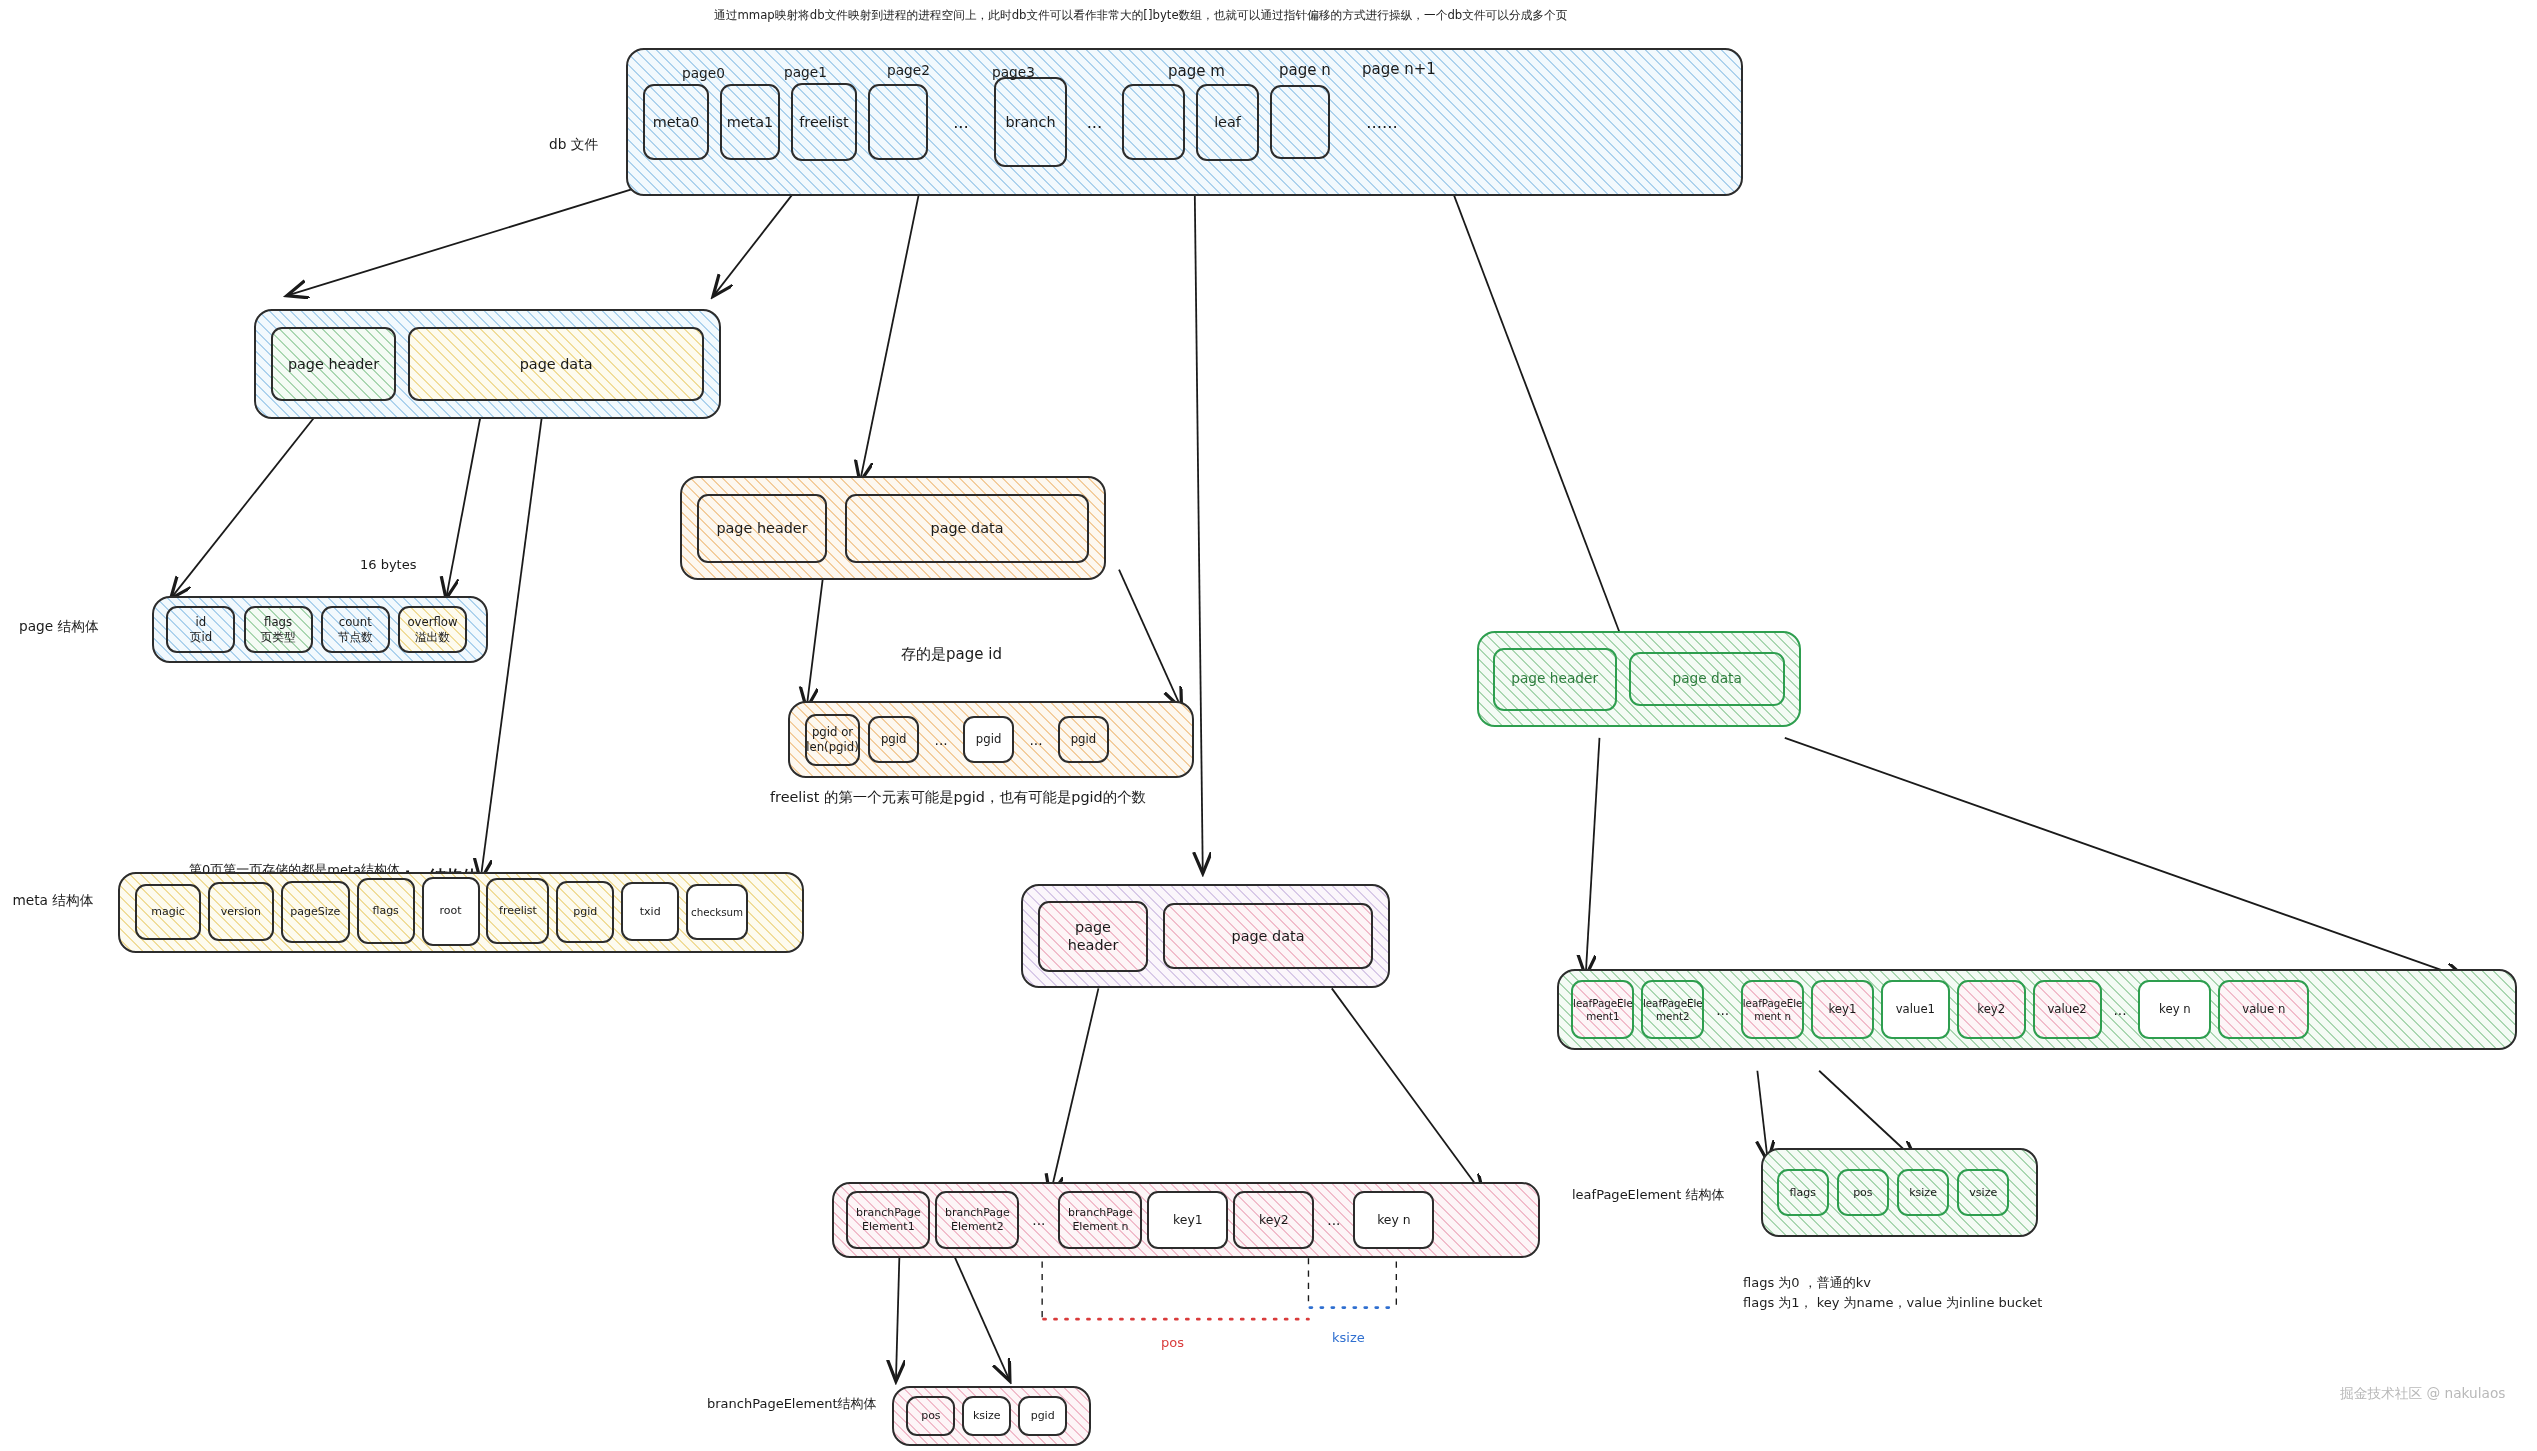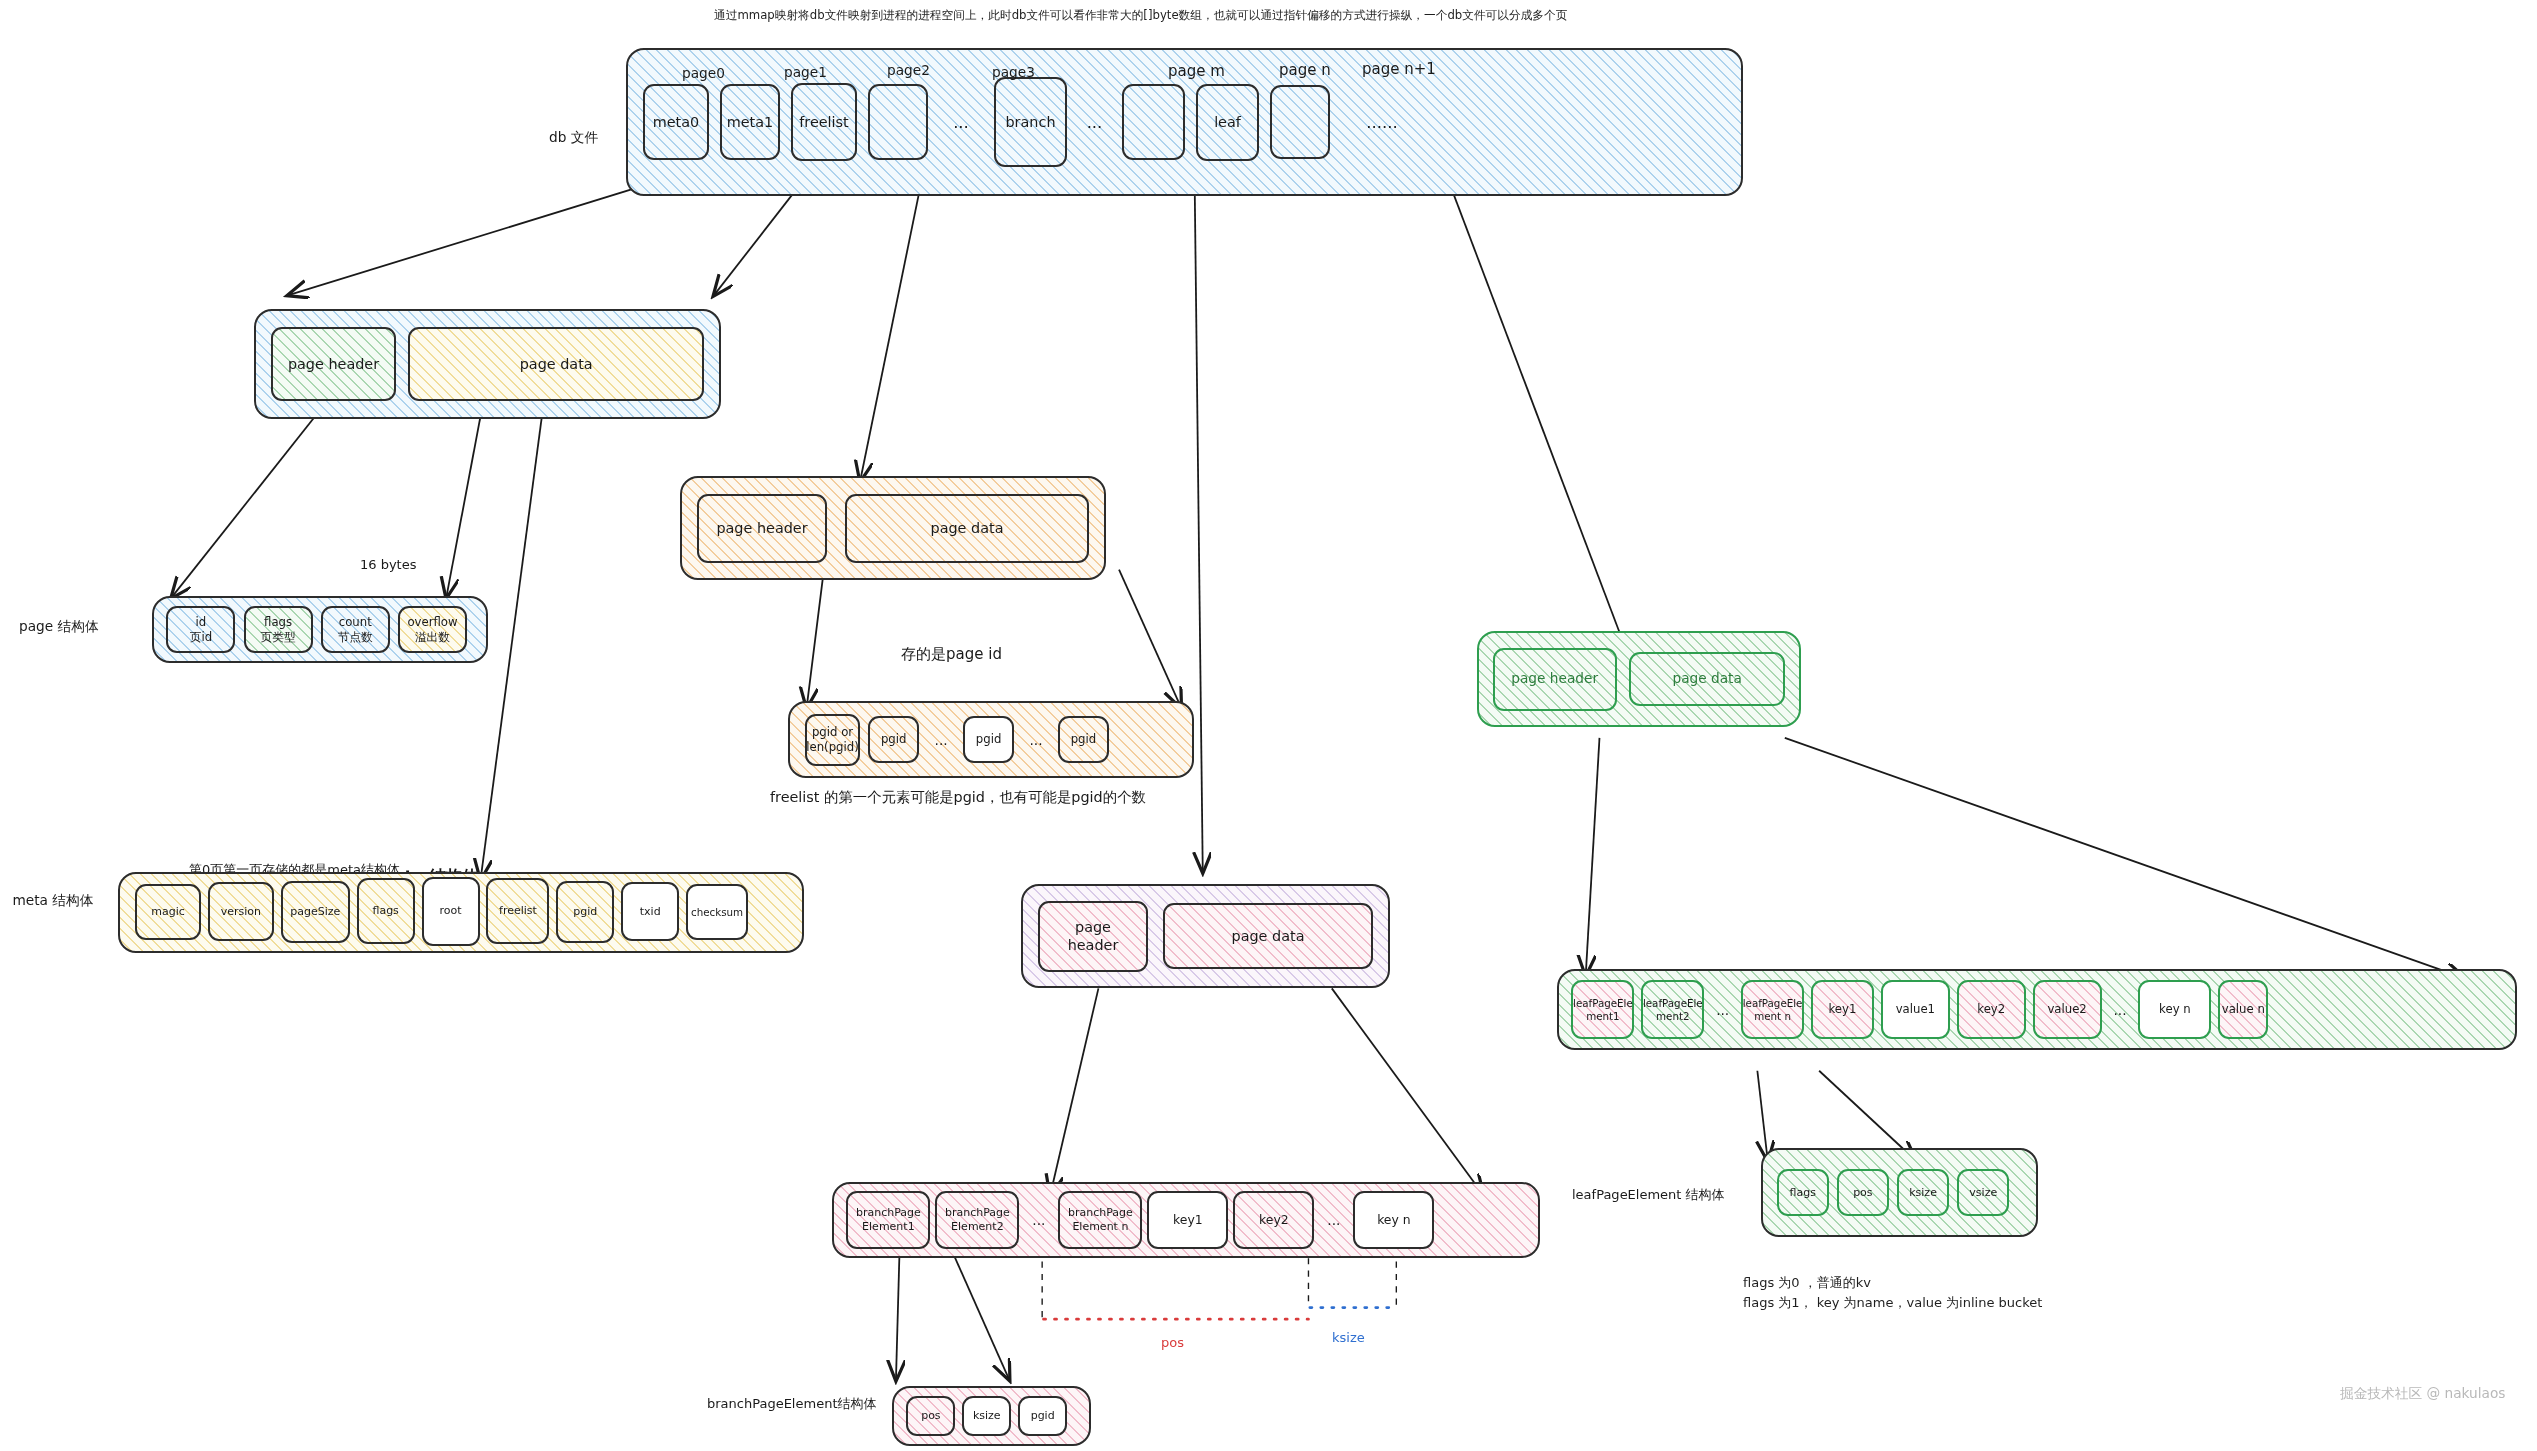--- a/index.html
+++ b/index.html
@@ -110,21 +110,21 @@
       <path d="M1518,1820 L1518,1922"></path>
       <path d="M1906,1815 L1906,1905"></path>
       <path d="M2034,1820 L2034,1905"></path>
     </g>
     <path d="M1520,1922 L1906,1922" stroke="#d93b3b" stroke-width="4" fill="none" stroke-dasharray="3 13" stroke-linecap="round"></path>
     <path d="M1908,1905 L2034,1905" stroke="#2f6fd0" stroke-width="4" fill="none" stroke-dasharray="3 13" stroke-linecap="round"></path>
   </svg>
 
   <div class="note" style="left:714px; top:5.5px; font-size:11.7px;">通过mmap映射将db文件映射到进程的进程空间上，此时db文件可以看作非常大的[]byte数组，也就可以通过指针偏移的方式进行操纵，一个db文件可以分成多个页</div>
 
-  <div class="lbl" style="left:549px; top:129px; font-size:13.7px;">db 文件</div>
+  <div class="lbl" style="left:549px; top:136px; font-size:13.7px;">db 文件</div>
 
   <div class="grp h-blue" style="left:626px; top:48px; width:1117px; height:148px; padding:0 15px; gap:11px;">
 
     <div class="lbl" style="left:54px; top:15px; font-size:13.7px;">page0</div>
     <div class="lbl" style="left:156px; top:13.7px; font-size:13.7px;">page1</div>
     <div class="lbl" style="left:259px; top:12.4px; font-size:13.7px;">page2</div>
     <div class="lbl" style="left:364px; top:13.7px; font-size:13.7px;">page3</div>
     <div class="lbl" style="left:540px; top:12.4px; font-size:15px;">page m</div>
     <div class="lbl" style="left:651px; top:11px; font-size:15px;">page n</div>
     <div class="lbl" style="left:734px; top:9.6px; font-size:15px;">page n+1</div>
@@ -344,21 +344,21 @@
       </div>
     <div class="cell h-pink brd-green" style="width:69px; height:59px; font-size:11.7px;">
         <span>value2</span>
       </div>
     <div class="plain" style="width:23px; height:59px; font-size:13.7px;">
         <span>...</span>
       </div>
     <div class="cell h-none brd-green" style="width:73px; height:59px; font-size:11.7px;">
         <span>key n</span>
       </div>
-    <div class="cell h-pink brd-green" style="width:50px; height:59px; font-size:11.7px;">
+    <div class="cell h-pink brd-green" style="width:91px; height:59px; font-size:11.7px;">
         <span>value n</span>
       </div>
   </div>
 
   <div class="lbl" style="left:1572px; top:1186px; font-size:13px;">leafPageElement 结构体</div>
 
   <div class="grp h-green" style="left:1761px; top:1148px; width:277px; height:89px; padding:0 13.7px; gap:8.2px;">
     <div class="cell h-green brd-green" style="width:52px; height:47px; font-size:11px;">
         <span>flags</span>
       </div>

